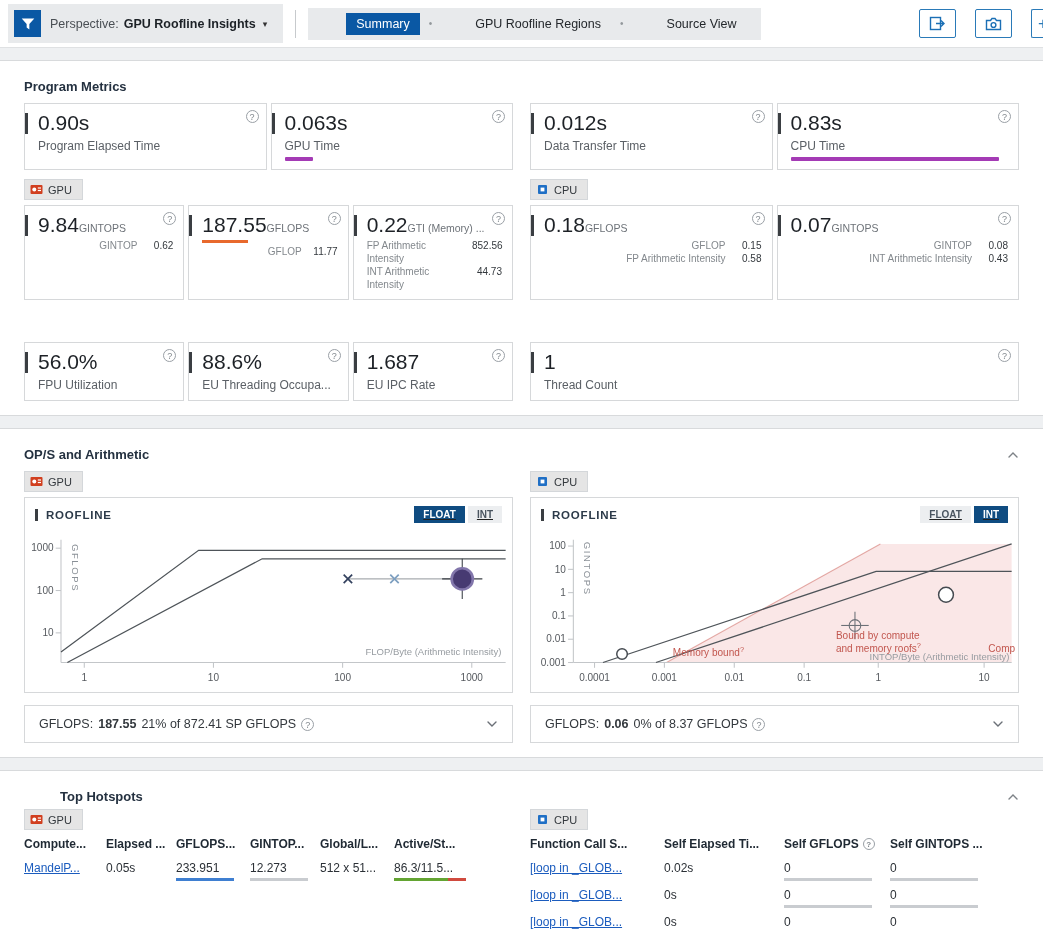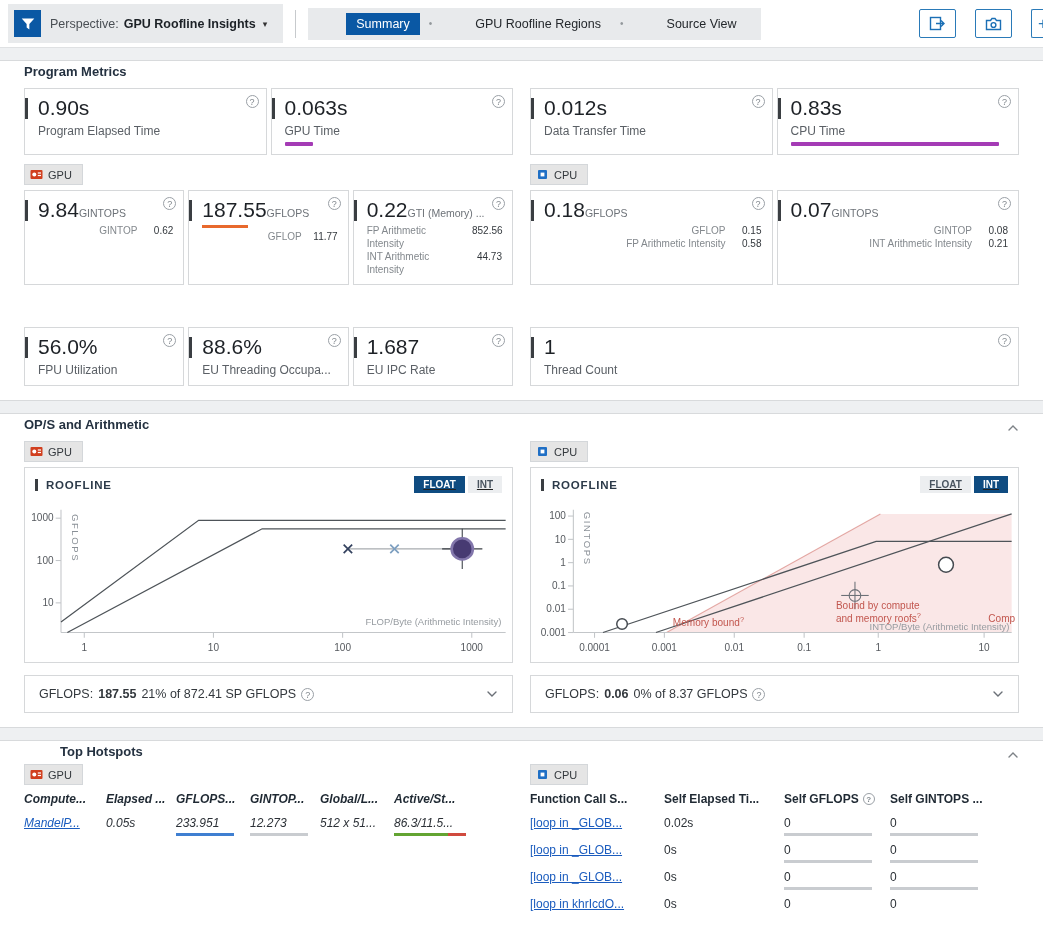--- a/index.html
+++ b/index.html
@@ -18,21 +18,21 @@
   .tabs-box { display:flex; align-items:center; gap:9px; background:#e8eaec; padding:5px 14px; }
   .tab { font-size:12.5px; border:0; background:transparent; color:#24282c; padding:4px 10px; cursor:pointer; font-family:inherit;margin-left:24px; }
   .tab.active { background:#0a58a4; color:#fff; }
   .tabdot { color:#93989c; font-size:10px; }
   .tb-spacer { flex:1; }
   .icon-btn { width:37px; height:29px; border:1px solid #2a7ab8; border-radius:2px; background:#fff; display:flex; align-items:center; justify-content:center; margin-right:7px; cursor:pointer; }
   .plus-clip { width:12px; height:29px; border:1px solid #2a7ab8; border-right:0; border-radius:2px 0 0 2px; color:#2a7ab8; font-size:17px; line-height:27px; padding-left:6px; overflow:hidden; }
 
   
   .panel { background:#fff; border-top:1px solid #d8dadc; border-bottom:1px solid #d8dadc; margin-top:12px; padding:0 24px 14px; }
-  .sec-head { display:flex; justify-content:space-between; align-items:flex-end; padding:3px 0 9px; }
+  .sec-head { display:flex; justify-content:space-between; align-items:center; padding:18px 0 9px; }
   .sec-title { font-size:13px; font-weight:bold; color:#243140; }
   .chev { display:inline-flex; cursor:pointer; }
   .halves { display:flex; gap:17px; }
   .half { flex:1; min-width:0; }
   .cardrow { display:flex; gap:4px; }
   .cardrow > .mcard { flex:1; min-width:0; }
 
   
   .mcard { position:relative; border:1px solid #d6d8da; background:#fff; padding:7px 10px 8px 13px; min-height:58px; }
   .mcard.tall { min-height:68px; }
@@ -76,21 +76,21 @@
   .pinkedge { stroke:rgba(203,94,86,0.5); stroke-width:1; }
   .opt { fill:#fff; stroke:#454a50; stroke-width:1.4; }
   .crossh { stroke:#6b7077; stroke-width:1; fill:none; }
   .redlab { font-size:9.5px; fill:#c2574f; }
   .chart-summary { margin-top:12px; border:1px solid #d6d8da; background:#fff; padding:11px 14px; display:flex; align-items:center; gap:5px; font-size:12.5px; color:#33383d; }
   .sumval { font-weight:bold; }
   .drop { margin-left:auto; }
 
   
   .ht-head, .ht-row { display:grid; align-items:start; font-size:12px; }
-  .gpu-grid { grid-template-columns:82px 70px 74px 70px 74px 1fr;font-style:italic; }
+  .gpu-grid { grid-template-columns:82px 70px 74px 70px 74px 1fr; }
   .cpu-grid { grid-template-columns:134px 120px 106px 1fr; }
   .ht-head { font-weight:bold; color:#1f2933; padding:7px 0 6px; white-space:nowrap; }
   .ht-row { padding:4px 0 3px; }
   .link { color:#1b5cbe; text-decoration:underline; cursor:pointer; white-space:nowrap; overflow:hidden; display:block; }
   .vbar { height:3px; margin-top:3px; width:58px; }
   .vbar.blue { background:#3f7fd1; }
   .vbar.gray { background:#c9ccd0; }
   .vbar.wide { width:88px; }
   .splitbar { display:flex; margin-top:3px; width:72px; height:3px; }
   .splitbar .g { background:#63a432; flex:3; }
@@ -271,21 +271,21 @@
           <div class="mval">0.07</div>
           <div class="munit">GINTOPS</div>
         </div>
         <div class="subs">
           <div class="sub">
               <span class="sublabel">GINTOP</span>
               <span class="subval">0.08</span>
             </div>
           <div class="sub">
               <span class="sublabel">INT Arithmetic Intensity</span>
-              <span class="subval">0.21</span>
+              <span class="subval">0.43</span>
             </div>
         </div>
       </div>
     </div>
   </div>
 
   <div class="halves statrow">
     <div class="half cardrow">
       <div class="mcard">
         <span class="qmark">?</span>

